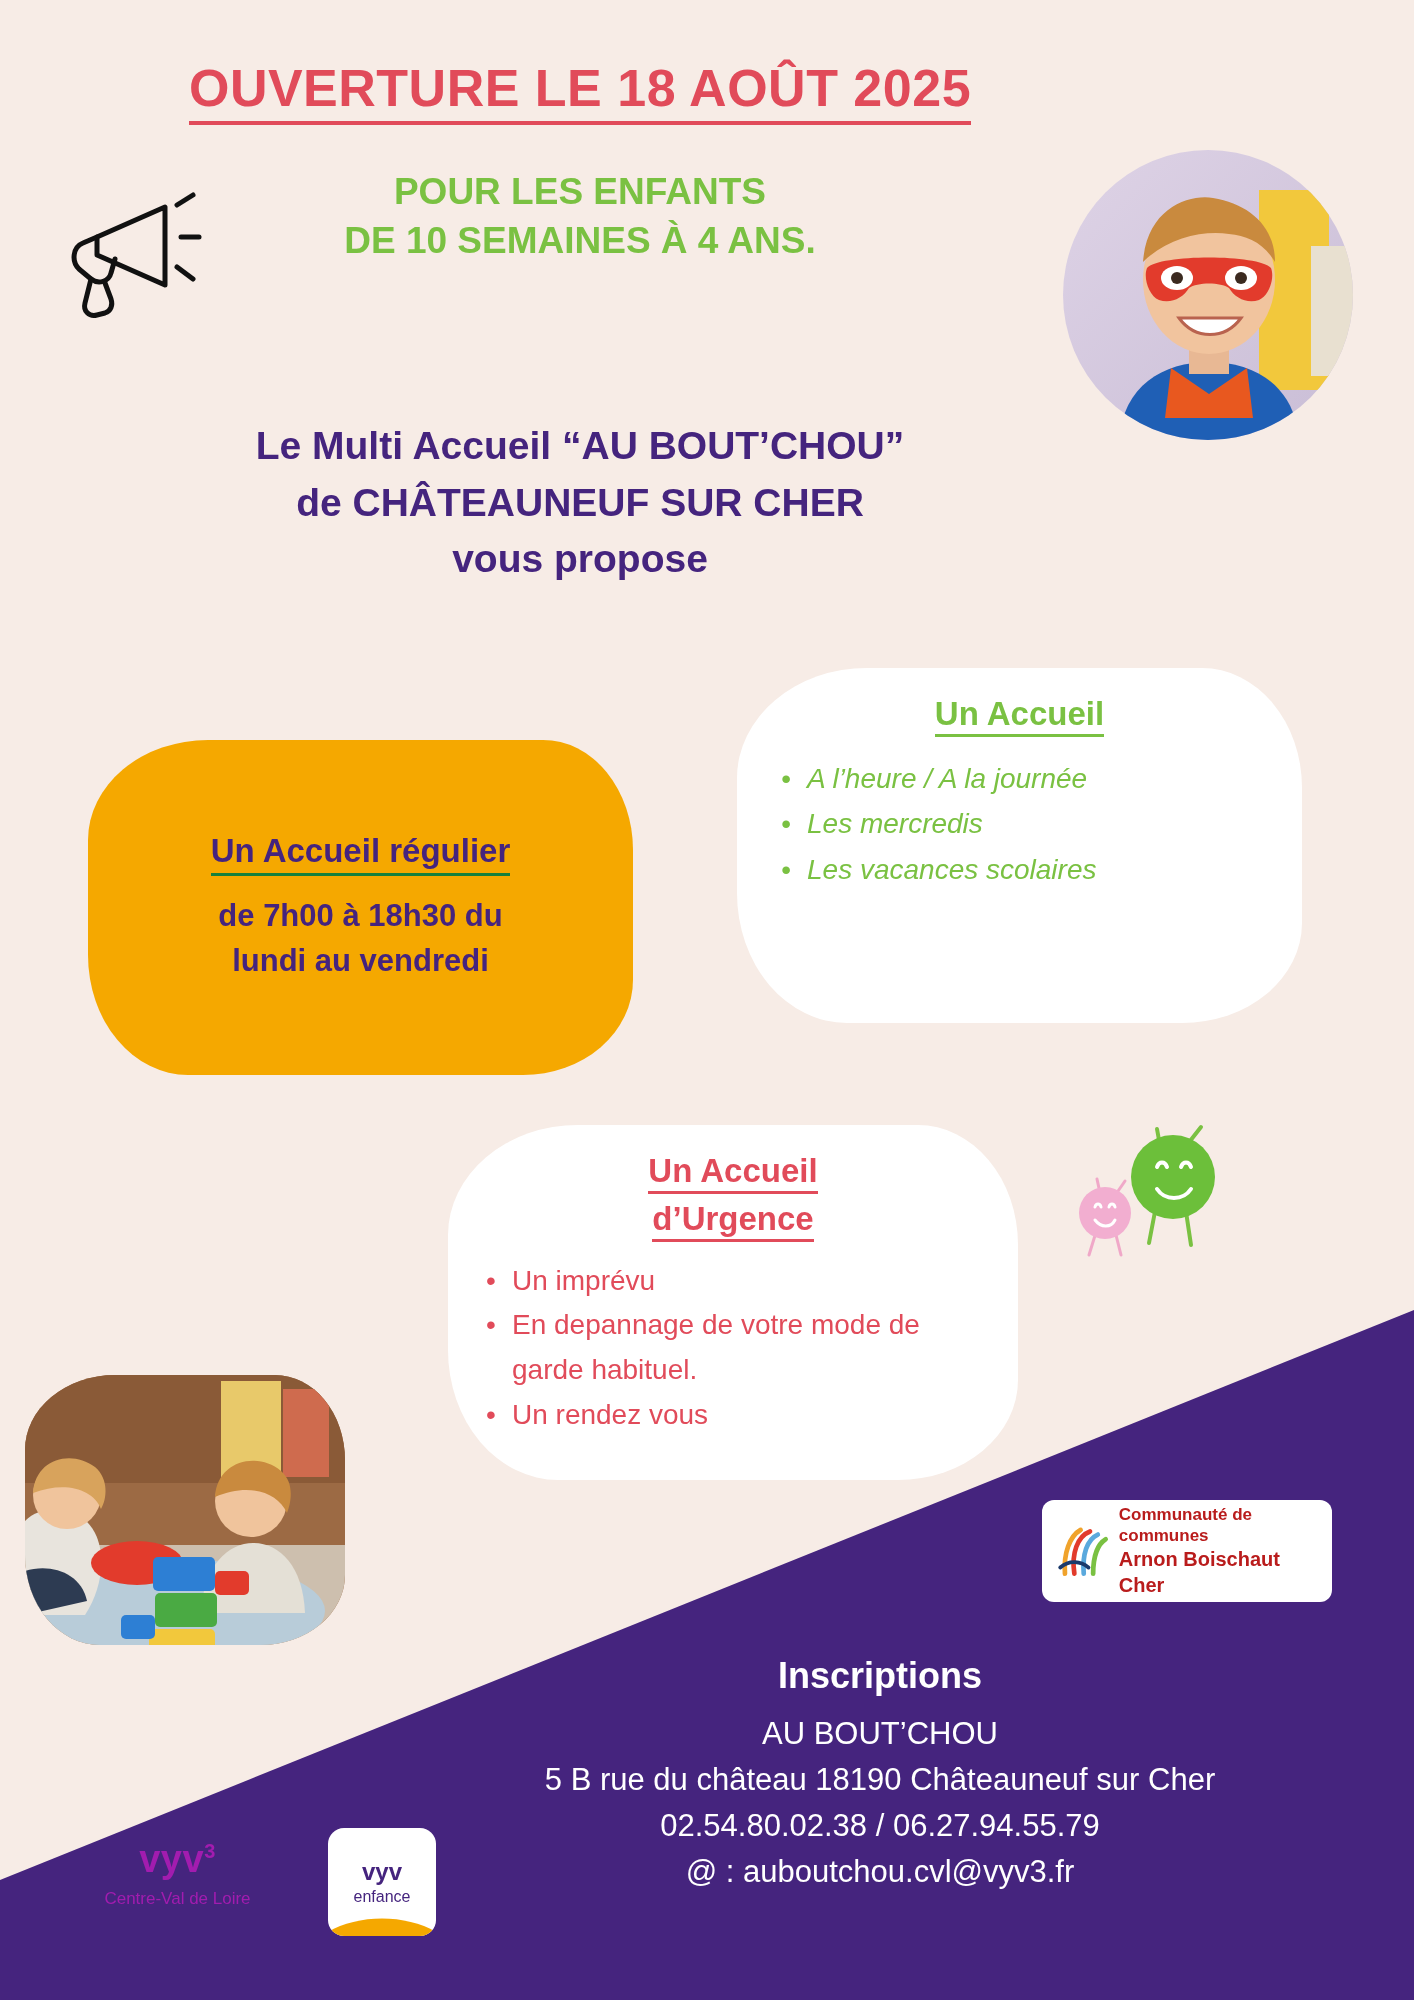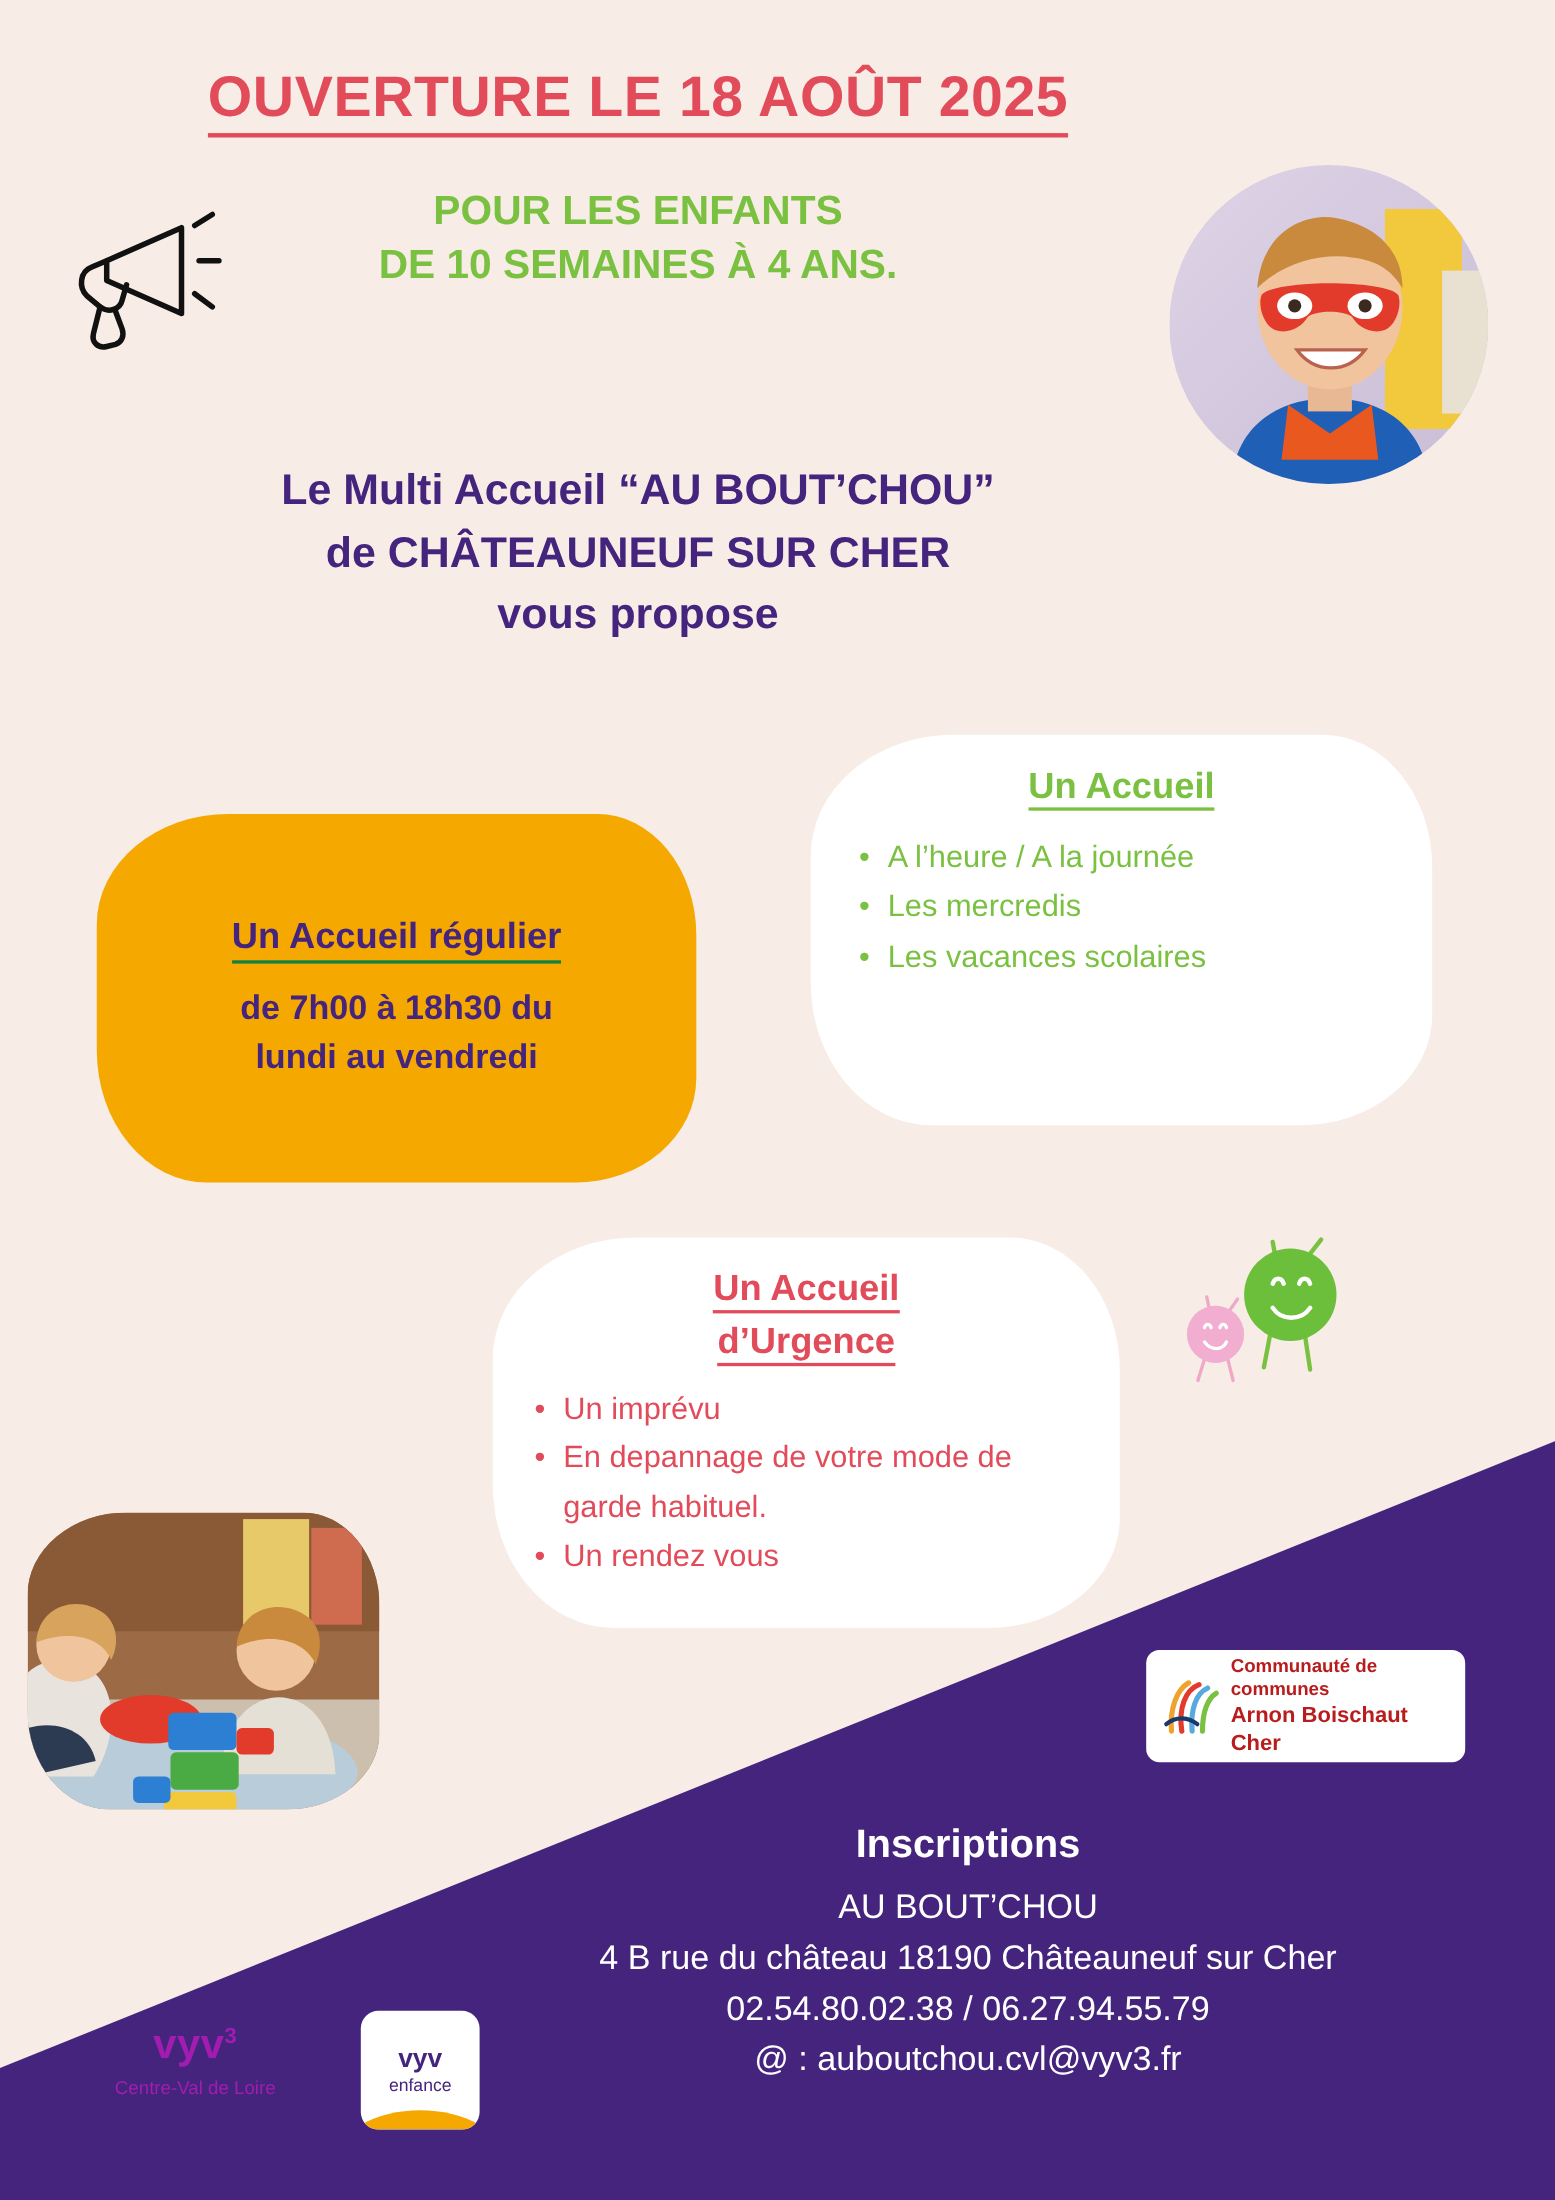--- a/index.html
+++ b/index.html
@@ -150,20 +150,21 @@
   }
   .blob-occasional .title u {
     text-decoration: none;
     border-bottom: 3px solid #7ac142;
     padding-bottom: 2px;
   }
   .blob-occasional ul {
     margin: 18px 0 0 0;
     padding-left: 36px;
     list-style: none;
+    font-style: italic;
   }
   .blob-occasional li {
     position: relative;
     font-size: 28px;
     color: #7ac142;
     line-height: 1.62;
   }
   .blob-occasional li:before {
     content: "•";
     position: absolute;
@@ -492,21 +493,21 @@
     </svg>
     <div class="cdc-text">
       <div>Communauté de communes</div>
       <div style="font-size:20px;">Arnon Boischaut Cher</div>
     </div>
   </div>
 
   <div class="inscriptions">
     <div class="heading">Inscriptions</div>
     <div class="line">AU BOUT’CHOU</div>
-    <div class="line">4 B rue du château 18190 Châteauneuf sur Cher</div>
+    <div class="line">5 B rue du château 18190 Châteauneuf sur Cher</div>
     <div class="line">02.54.80.02.38 / 06.27.94.55.79</div>
     <div class="line">@ : auboutchou.cvl@vyv3.fr</div>
   </div>
 
   <div class="vyv3">
     <div class="mark">
       <span>vyv</span><sup>3</sup>
     </div>
     <div class="region">Centre-Val de Loire</div>
   </div>

